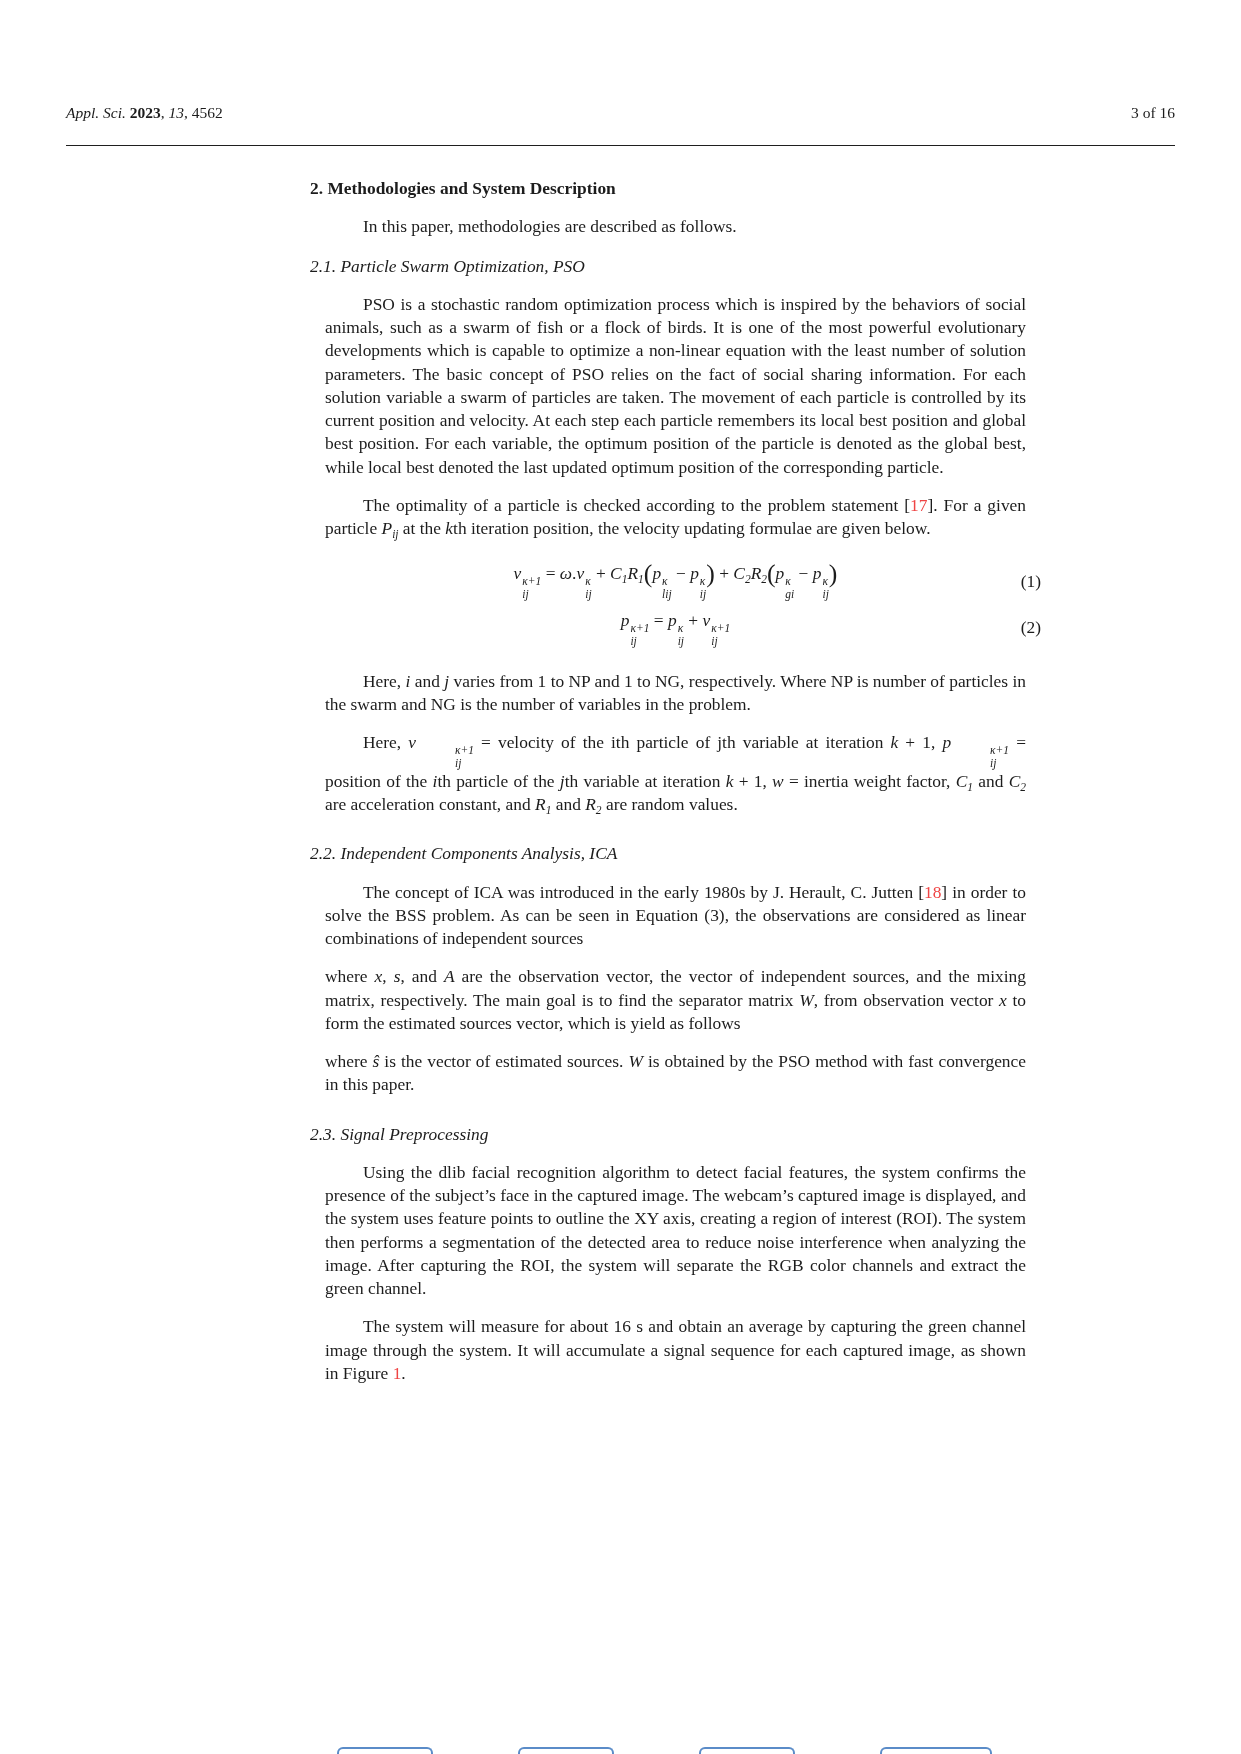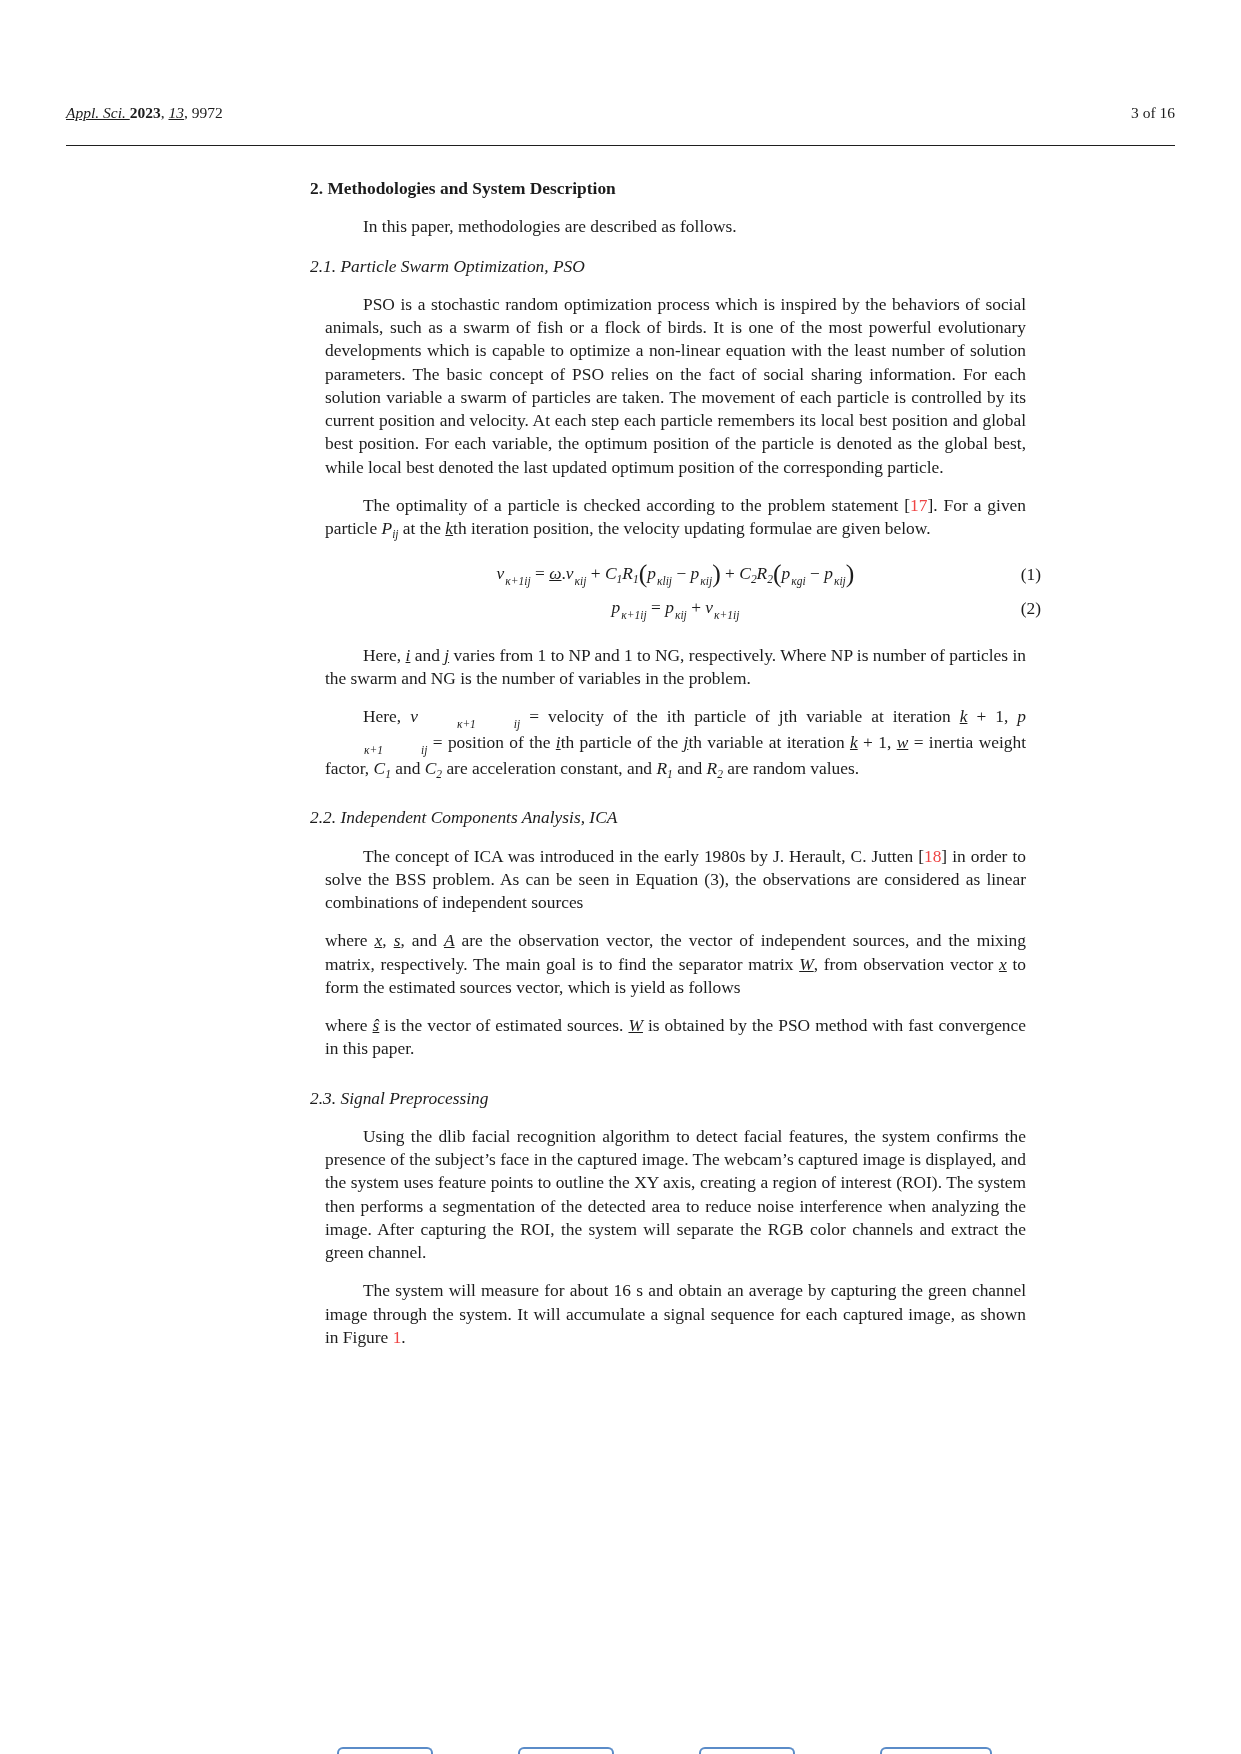--- a/index.html
+++ b/index.html
@@ -15,53 +15,53 @@
   .head-rule{position:absolute;top:145px;left:66px;width:1109px;border-top:1.6px solid #1f1f1f;}
   .col{
     position:absolute;left:310px;top:177px;width:731px;
     font-size:17.4px;line-height:23.25px;text-align:justify;
   }
   .col p{margin:15px;text-indent:38px;}
   .col p.noindent{text-indent:0;}
   h2.sec{font-size:17.4px;line-height:23.25px;font-weight:bold;margin:0 0 9px 0;text-align:left;}
   h3.subsec{font-size:17.4px;line-height:23.25px;font-weight:normal;font-style:italic;margin:26px 0 8px 0;text-align:left;}
   h3.subsec.first{margin-top:16px;}
-  .i{font-style:italic;text-decoration:underline;}
+  .i{font-style:italic;}
   .b{font-weight:bold;}
   .link{color:#ef4444;cursor:pointer;}
   .eq-row{position:relative;text-align:center;text-indent:0;margin:22px 0;}
   .eq-row.tight-b{margin-bottom:8px;}
   .eq-row.tight-t{margin-top:8px;}
   .eq{font-style:normal;white-space:nowrap;}
   .eq-num{position:absolute;right:0;top:50%;transform:translateY(-50%);font-style:normal;}
   .mi{font-style:italic;}
   sub,sup{font-size:66%;font-style:italic;line-height:0;}
   .supsub{
-    display:inline-flex;justify-content:flex-start;
+    display:inline-flex;flex-direction:column;justify-content:flex-start;
     vertical-align:-0.52em;font-size:66%;font-style:italic;line-height:1.12;
     text-align:left;margin-left:1px;
   }
   .supsub .ss{display:block;}
   .big{font-size:148%;font-weight:300;vertical-align:-0.12em;}
   .frag{
     position:absolute;bottom:0;height:5px;background:#ffffff;
     border:2px solid #5b8cc8;border-bottom:none;border-radius:6px 6px 0 0;
   }
   .frag.f1{left:337px;width:92px;}
   .frag.f2{left:518px;width:92px;}
   .frag.f3{left:699px;width:92px;}
   .frag.f4{left:880px;width:108px;}
 </style>
 </head>
 <body>
 
 <div class="page">
 
   <div class="running-head">
-    <span><span class="i">Appl. Sci. </span><span class="b">2023</span><span>, </span><span class="i">13</span><span>, 9972</span></span>
+    <span><span class="i">Appl. Sci. </span><span class="b">2023</span><span>, </span><span class="i">13</span><span>, 4562</span></span>
     <span>3 of 16</span>
   </div>
   <div class="head-rule"></div>
 
   <div class="col">
 
     <h2 class="sec">2. Methodologies and System Description</h2>
     <p>In this paper, methodologies are described as follows.</p>
 
     <h3 class="subsec first">2.1. Particle Swarm Optimization, PSO</h3>

